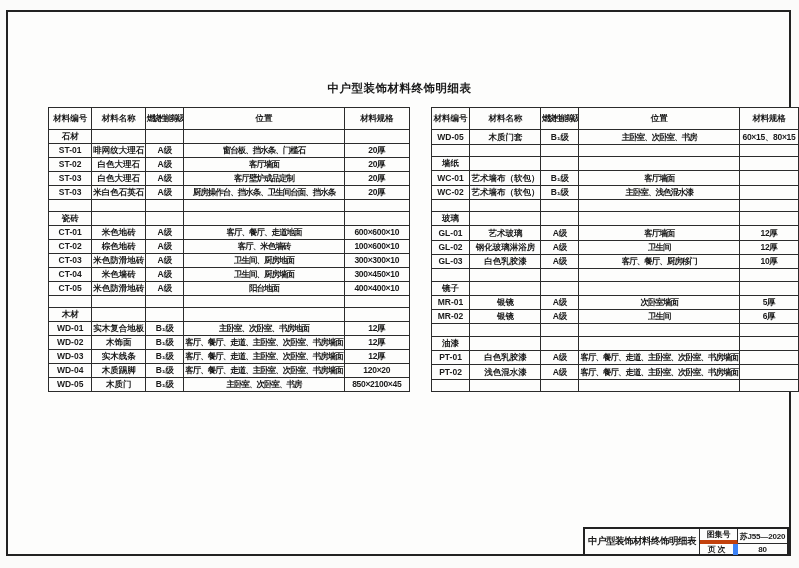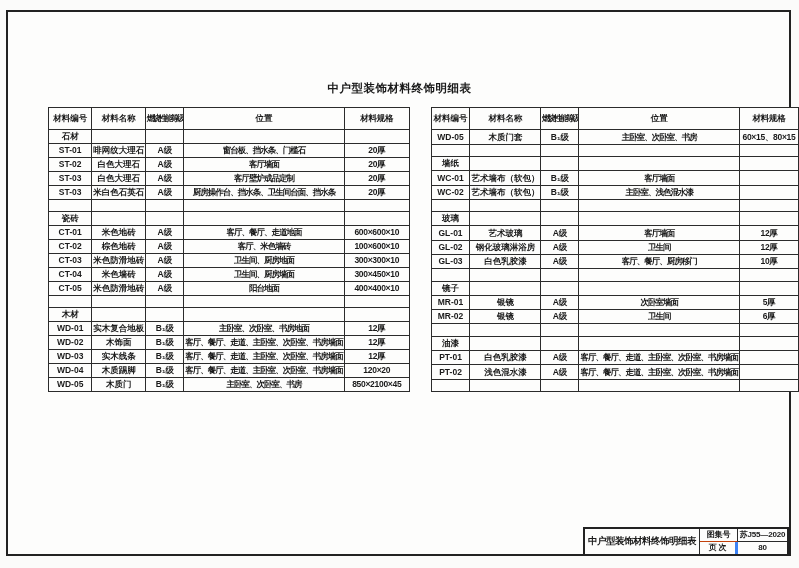--- a/index.html
+++ b/index.html
@@ -37,23 +37,23 @@
   .title-block{
     position:absolute;left:583px;top:527px;width:206px;height:29px;
     border:2px solid #222;box-sizing:border-box;display:flex;background:#fdfdfc;
   }
   .tb-name{
     width:114px;border-right:1px solid #2b2b2b;display:flex;align-items:center;
     justify-content:center;font-weight:bold;font-size:9.5px;letter-spacing:-0.5px;
   }
   .tb-grid{flex:1;display:grid;grid-template-columns:38px 1fr;grid-template-rows:1fr 1fr;}
   .tb-grid>div{display:flex;align-items:center;justify-content:center;font-weight:bold;font-size:8px;letter-spacing:-0.2px;}
-  .tb-c1{border-right:1px solid #2b2b2b;border-bottom:1px solid #c2410c;}
+  .tb-c1{border-right:1px solid #2b2b2b;border-bottom:4px solid #c2410c;}
   .tb-c2{border-bottom:1px solid #2b2b2b;}
-  .tb-c3{border-right:3px solid #3b82f6;}
+  .tb-c3{border-right:5px solid #3b82f6;}
 </style>
 </head>
 <body>
 
 <div class="page-border"></div>
 
 <div class="doc-title">中户型装饰材料终饰明细表</div>
 
 <div class="tables-wrap">
   <table class="mat-table">

